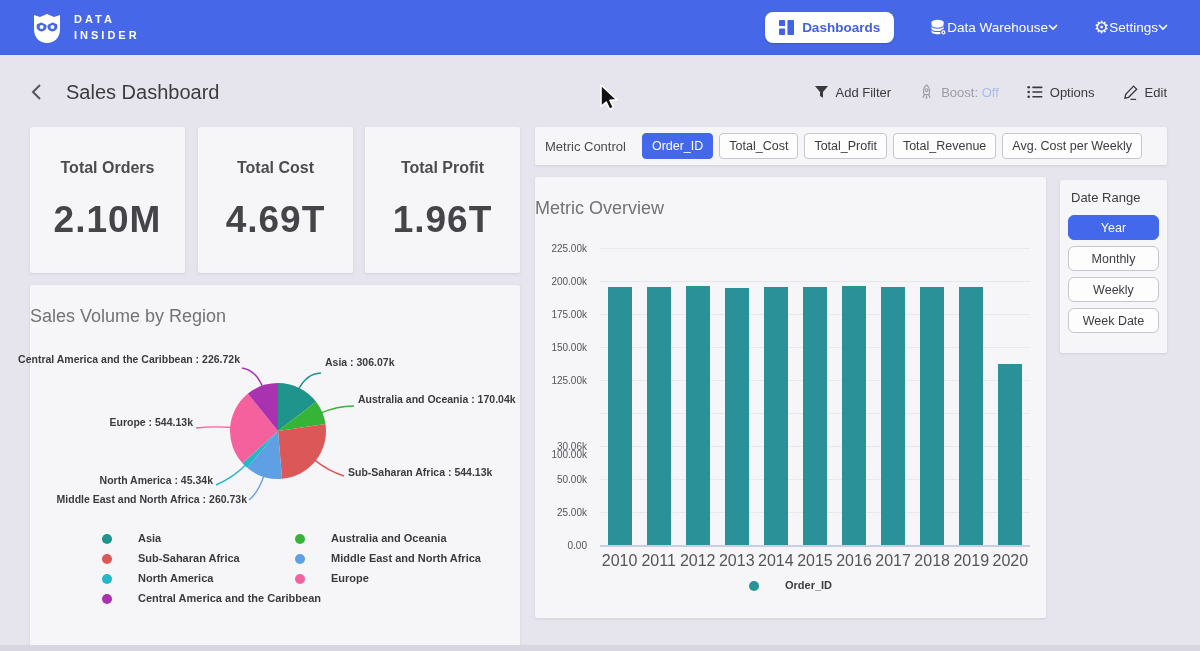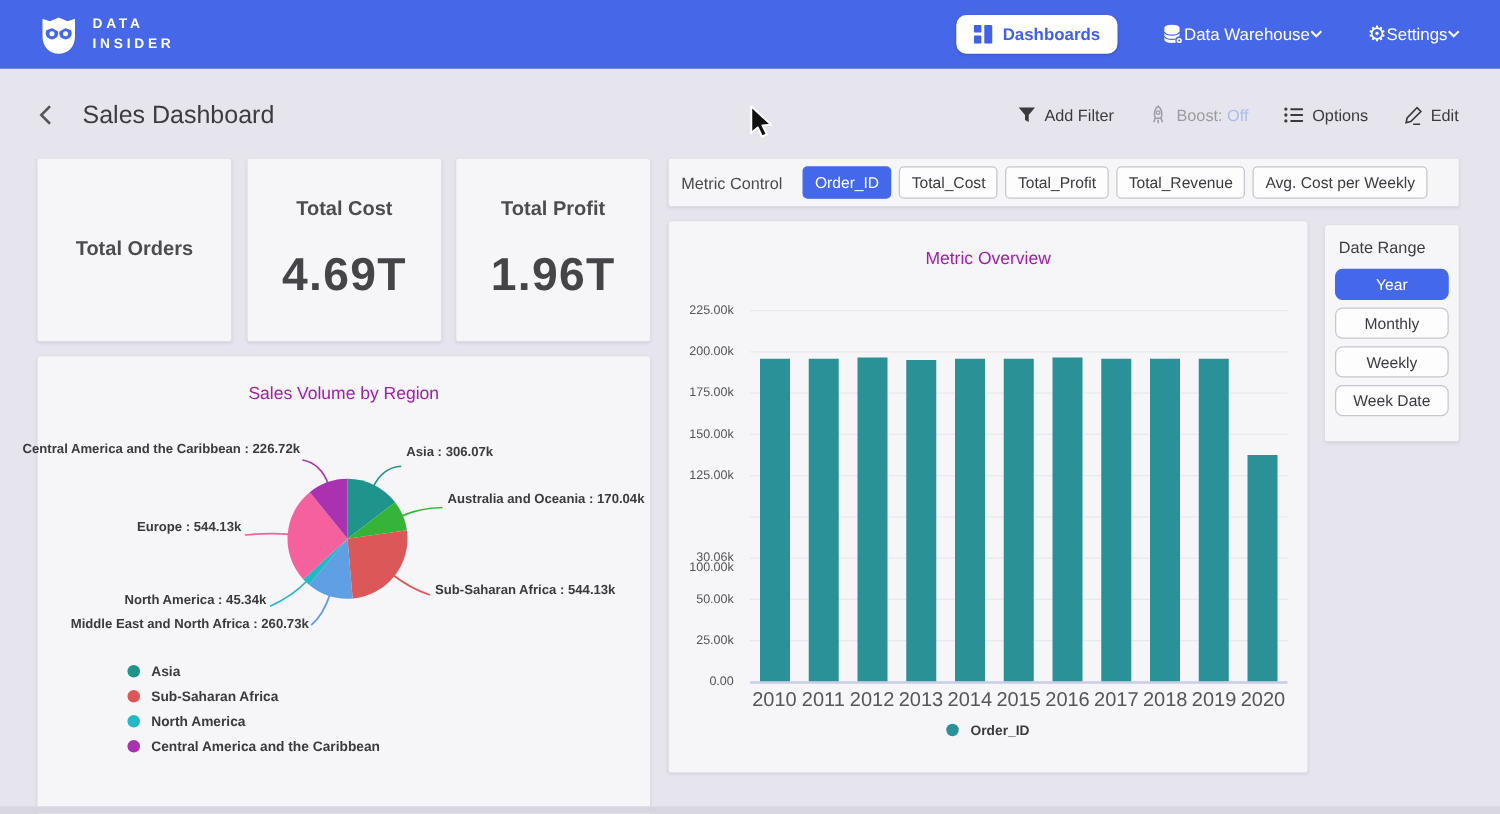--- a/index.html
+++ b/index.html
@@ -35,26 +35,26 @@
   .kpi-label{ font-size:16px; font-weight:bold; color:#4c4c50; }
   .kpi-value{ font-size:37px; font-weight:bold; color:#454549; letter-spacing:1px; }
   
   .metric-bar{ left:535px; top:127px; width:632px; height:38px; display:flex; align-items:center; padding-left:10px; }
   .metric-label{ font-size:13px; color:#4a4a4e; margin-right:10px; }
   .chip{ border:1px solid #c6c6cc; background:#fdfdfe; border-radius:4px; padding:5px 9px;
     font-size:12.5px; color:#3c3c40; margin-left:6px; cursor:pointer; white-space:nowrap; }
   .chip.selected{ background:#4368eb; border-color:#4368eb; color:#fff; }
   
   .pie-card{ left:30px; top:285px; width:490px; height:425px; }
-  .chart-title{ position:absolute; top:21px; left:0; right:0; text-align:center;
-    font-size:14px; color:#a21caf; }
+  .chart-title{ position:absolute; top:21px; left:0; right:0; text-align:left;
+    font-size:18px; color:#737373; }
   .pie-svg{ position:absolute; left:0; top:0; }
   .pie-label{ position:absolute; font-size:10.5px; font-weight:bold; color:#3b3b3f; white-space:nowrap; }
   .pie-legend-col{ position:absolute; display:flex; flex-direction:column; gap:8px; }
-  .legend-row{ display:flex; align-items:flex-start; gap:9px; cursor:pointer; }
+  .legend-row{ display:flex; align-items:flex-end; gap:26px; cursor:pointer; }
   .legend-dot{ width:10px; height:10px; border-radius:50%; flex:none; }
   .legend-text{ font-size:11px; font-weight:bold; color:#3b3b3f; white-space:nowrap; }
   
   .bar-card{ left:535px; top:177px; width:511px; height:441px; }
   .gridline{ position:absolute; left:65px; width:430px; height:1px; background:#e9e8ee; }
   .gridline.zero{ height:2px; background:#c9cde6; }
   .ylabel{ position:absolute; left:0; width:52px; text-align:right; font-size:10px; color:#55555a; }
   .bars-row{ position:absolute; left:65px; top:71px; width:430px; height:297px;
     display:flex; align-items:flex-end; justify-content:space-around; }
   .bar-slot{ width:39px; display:flex; justify-content:center; align-items:flex-end; height:100%; }
@@ -185,20 +185,21 @@
             <path d="M8 15.4 H14" stroke="#3a3a3e" stroke-width="1.4"></path>
           </svg>
         </span>
         <span>Edit</span>
       </div>
     </div>
   </div>
 
   <div class="card kpi" style="left:30px;">
     <div class="kpi-label">Total Orders</div>
+    <div class="kpi-value">2.10M</div>
   </div>
   <div class="card kpi" style="left:198px;">
     <div class="kpi-label">Total Cost</div>
     <div class="kpi-value">4.69T</div>
   </div>
   <div class="card kpi" style="left:365px;">
     <div class="kpi-label">Total Profit</div>
     <div class="kpi-value">1.96T</div>
   </div>
 
@@ -251,20 +252,34 @@
         </div>
         <div class="legend-row">
           <span class="legend-dot" style="background:#24b7c8"></span>
           <span class="legend-text">North America</span>
         </div>
         <div class="legend-row">
           <span class="legend-dot" style="background:#a832af"></span>
           <span class="legend-text">Central America and the Caribbean</span>
         </div>
       </div>
+    <div id="pie-legend-col2" class="pie-legend-col" style="left:265px; top:247px;">
+        <div class="legend-row">
+          <span class="legend-dot" style="background:#35b437"></span>
+          <span class="legend-text">Australia and Oceania</span>
+        </div>
+        <div class="legend-row">
+          <span class="legend-dot" style="background:#5f9fe3"></span>
+          <span class="legend-text">Middle East and North Africa</span>
+        </div>
+        <div class="legend-row">
+          <span class="legend-dot" style="background:#f4619d"></span>
+          <span class="legend-text">Europe</span>
+        </div>
+      </div>
   </div>
 
   <div class="card bar-card">
     <div class="chart-title">Metric Overview</div>
     <div id="bar-grid">
         <div class="gridline" style="top: 71px;"></div>
         <div class="gridline" style="top: 104px;"></div>
         <div class="gridline" style="top: 137px;"></div>
         <div class="gridline" style="top: 170px;"></div>
         <div class="gridline" style="top: 203px;"></div>

